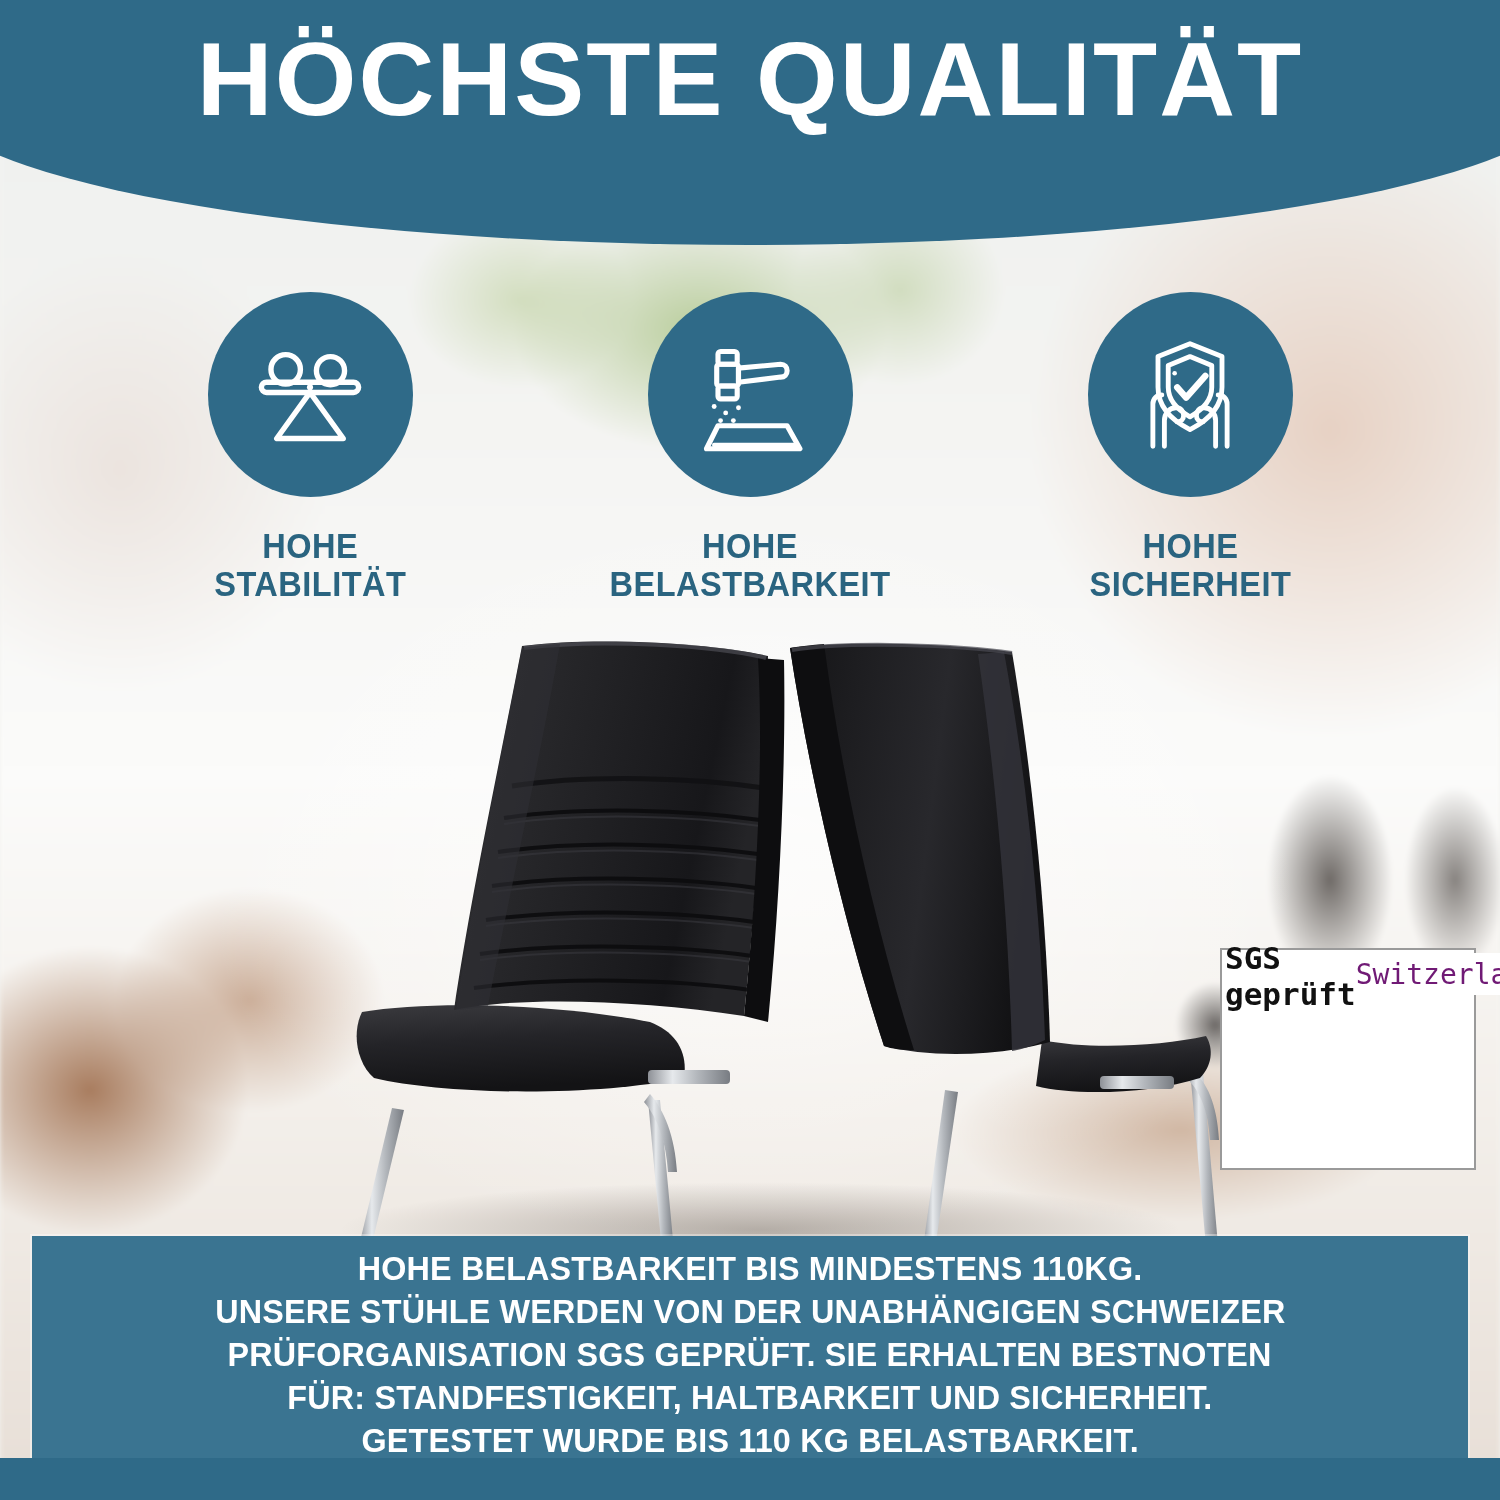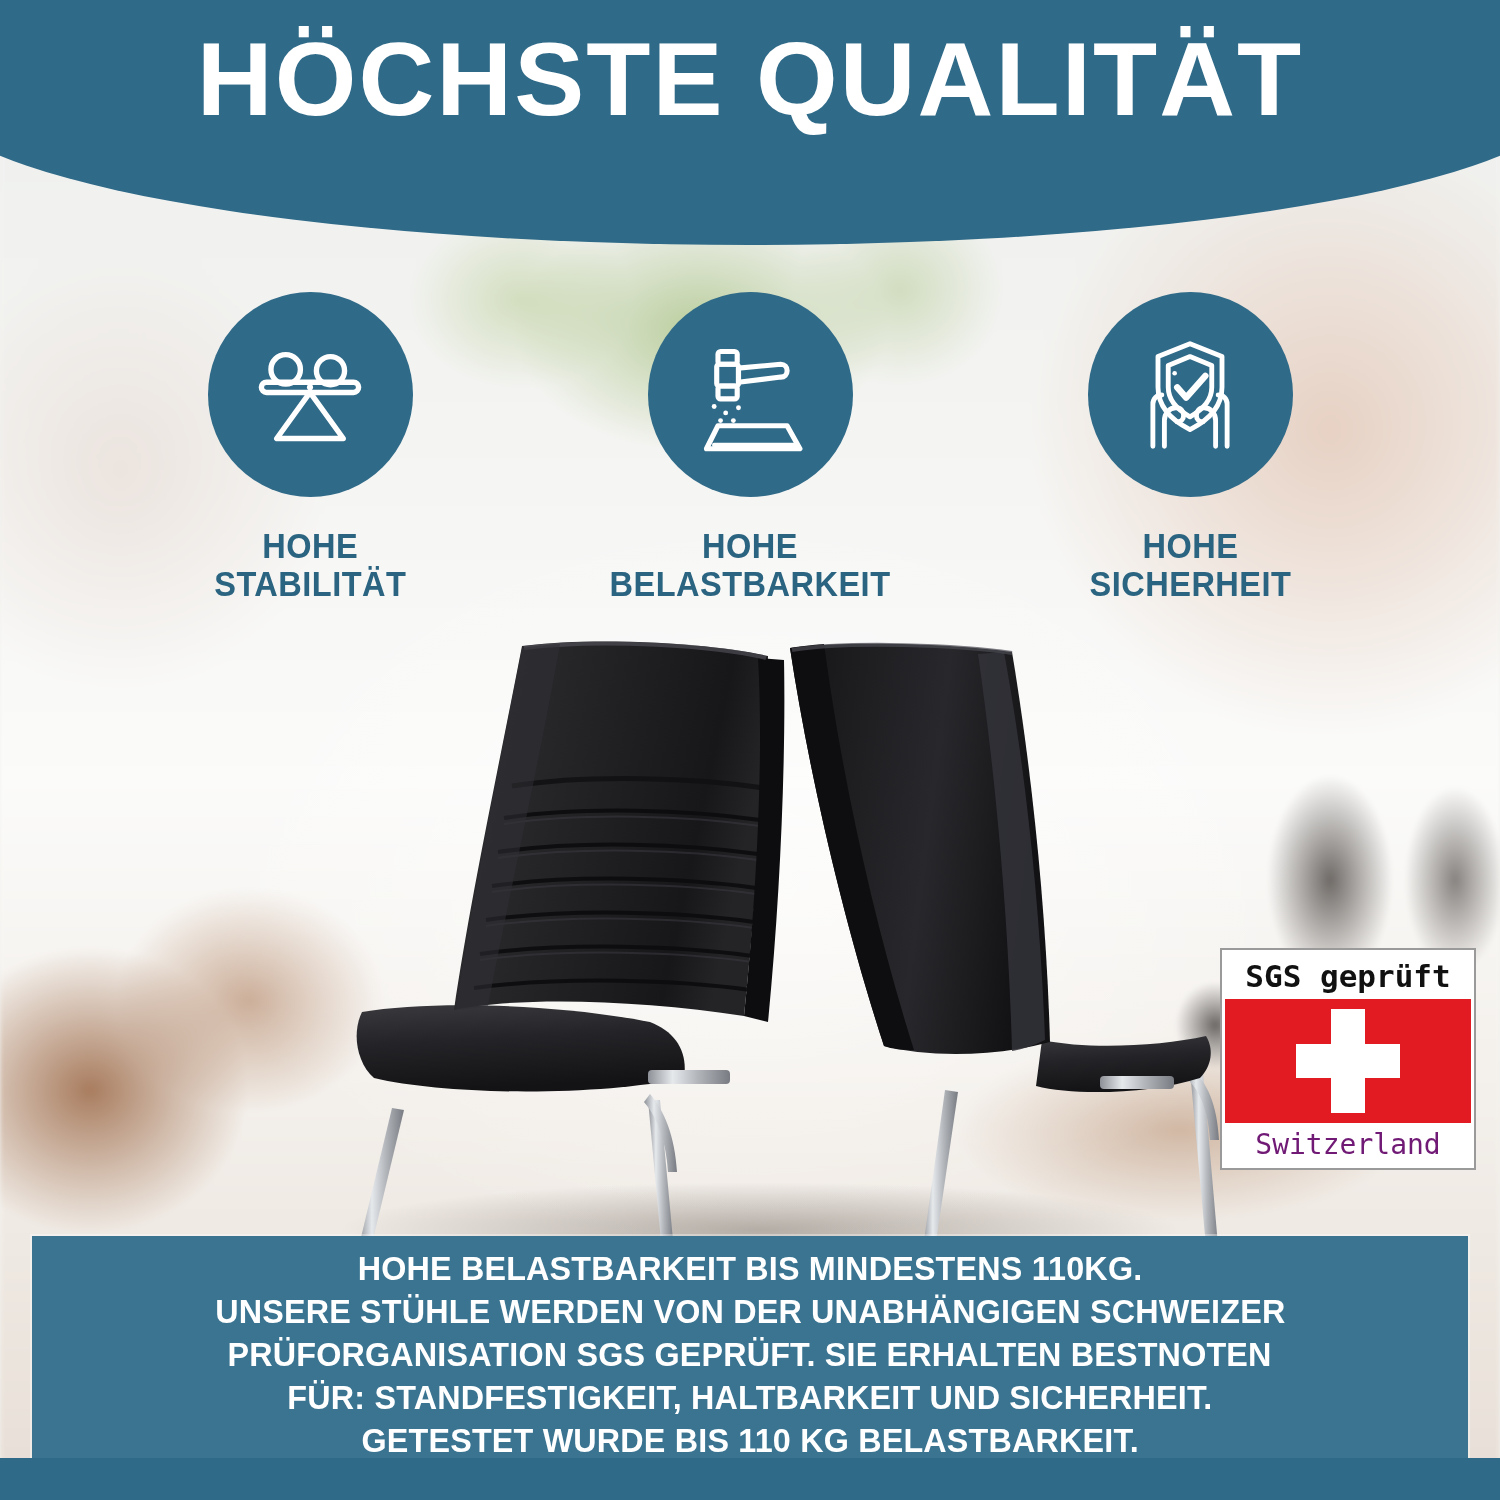--- a/index.html
+++ b/index.html
@@ -94,21 +94,21 @@
   
   .chairs{position:absolute;left:0;top:0;width:1500px;height:1500px;z-index:4;}
 
   
   .sgs{
     position:absolute;left:1222px;top:950px;
     width:246px;height:212px;
     background:#ffffff;
     border:3px solid #ffffff;
     box-shadow:0 0 0 2px #9a9a9a;
-    display:flex;flex-direction:column;
+    display:flex;flex-direction:row;
     z-index:7;
   }
   .sgs-top{
     height:46px;display:flex;align-items:center;justify-content:center;
     background:#ffffff;
     font-family:"DejaVu Sans Mono", monospace;
     font-weight:bold;font-size:31px;color:#111111;
     letter-spacing:0px;
   }
   .sgs-flag{

